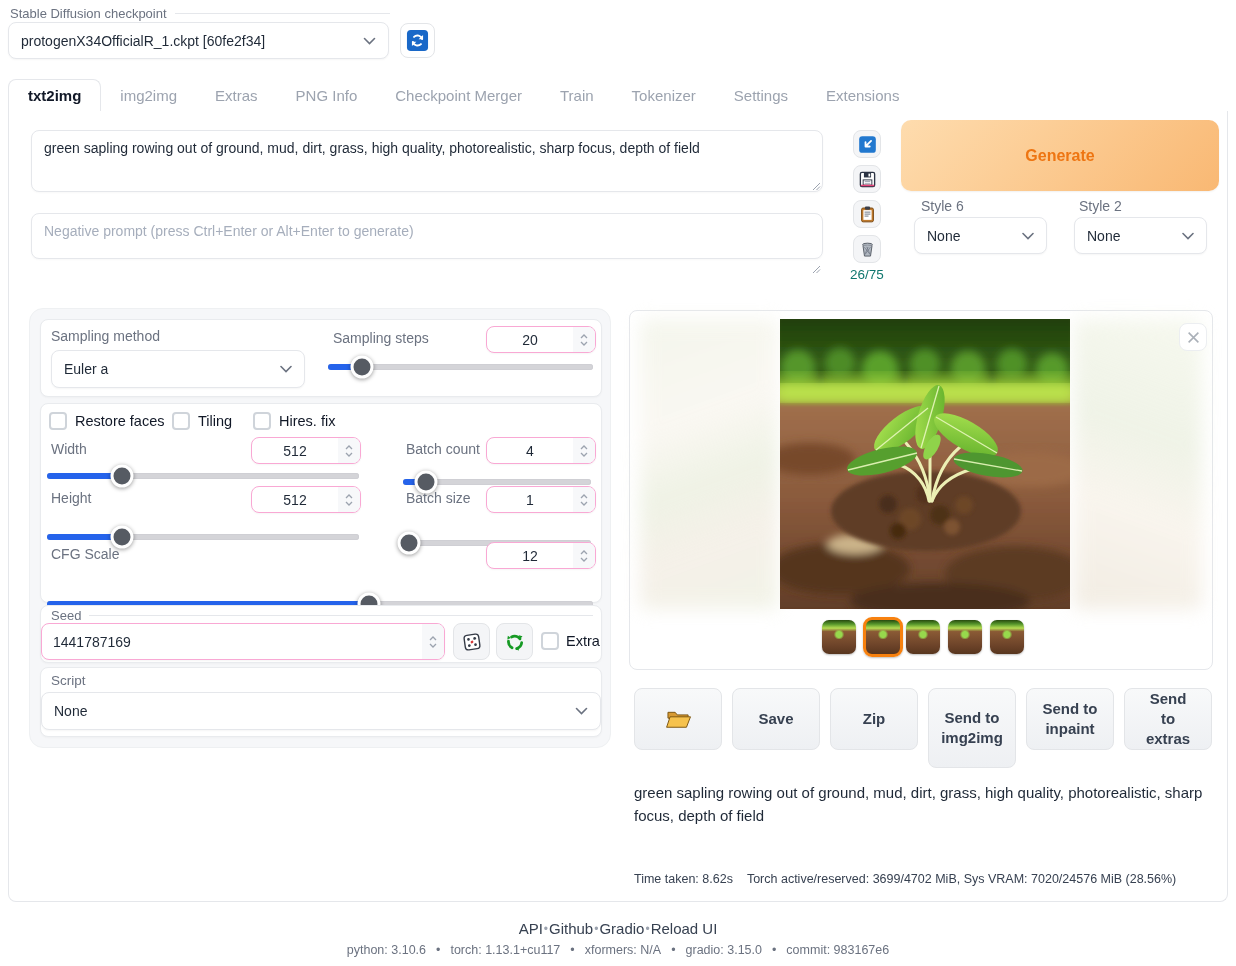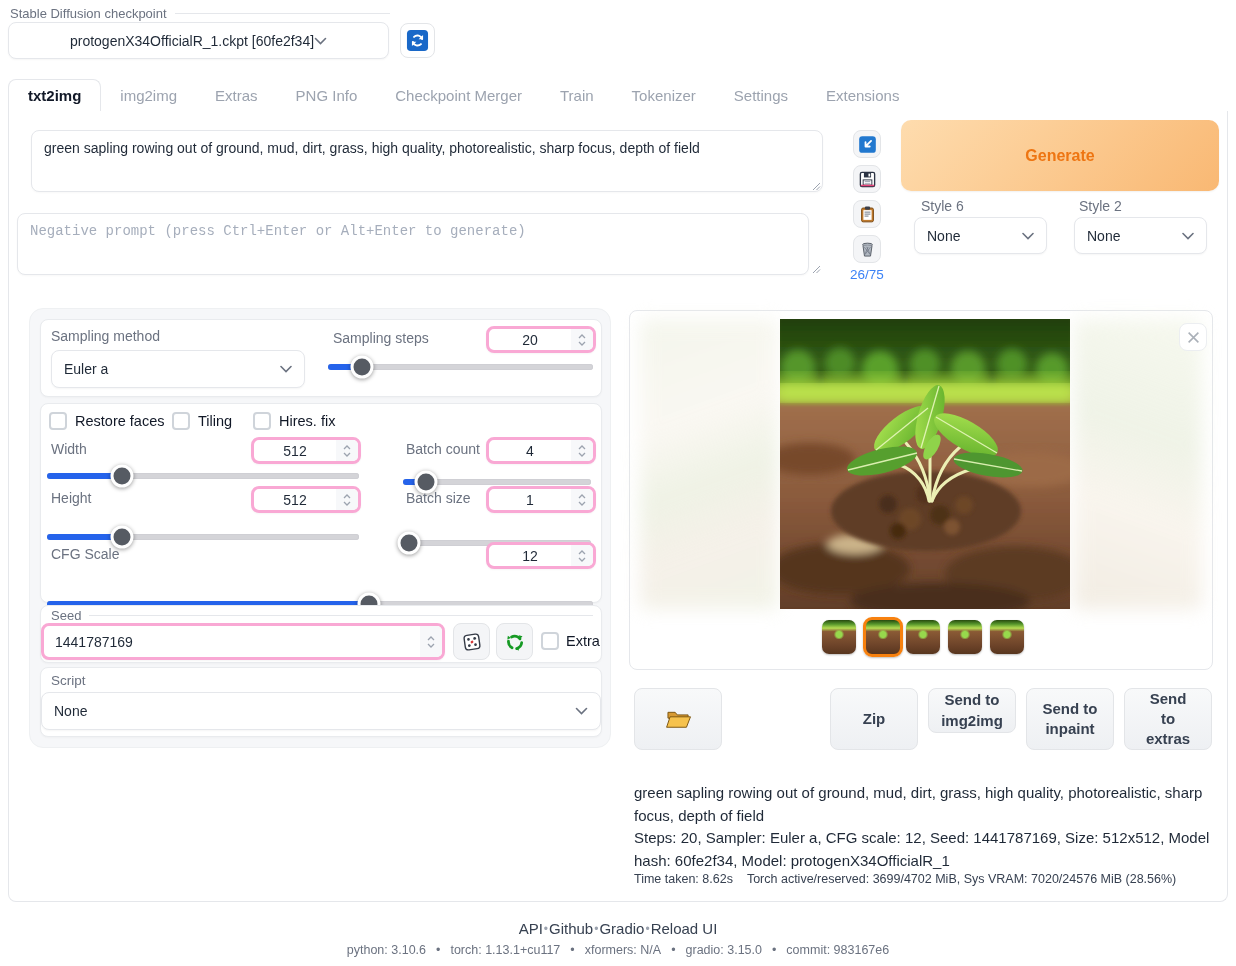--- a/index.html
+++ b/index.html
@@ -6,21 +6,21 @@
   .app{position:relative;width:1236px;height:966px;background:#fff;overflow:hidden;
        font-family:"Liberation Sans","DejaVu Sans",sans-serif;color:#1f2937;}
   .abs{position:absolute;}
   
   .sel{display:flex;align-items:center;justify-content:space-between;background:#fff;
        border:1px solid #e5e7eb;border-radius:8px;padding:0 12px;font-size:14px;color:#1f2937;
        box-shadow:0 1px 2px rgba(0,0,0,.04);cursor:pointer;box-sizing:border-box;}
   .fieldlabel{font-size:13px;color:#6b7280;display:flex;align-items:center;gap:8px;}
   .fieldlabel .line{flex:1;height:1px;background:#e5e7eb;}
   .lbl{font-size:14px;color:#6b7280;}
-  .numbox{display:flex;align-items:stretch;background:#fff;border:3px solid #f9a8d4;border-radius:8px;
+  .numbox{display:flex;align-items:stretch;background:#fff;border:1px solid #f9a8d4;border-radius:8px;
           box-shadow:0 1px 2px rgba(0,0,0,.04);box-sizing:border-box;overflow:hidden;}
   .numbox .val{flex:1;display:flex;align-items:center;justify-content:center;font-size:14px;color:#1f2937;}
   .numbox .spin{width:22px;display:flex;flex-direction:column;align-items:center;justify-content:center;
           gap:2px;background:#f7f8fa;cursor:pointer;}
   .slider{position:relative;height:6px;background:#d4d4d8;border-radius:4px;box-shadow:inset 0 0 0 1px #cfcfd4;}
   .slider::before{content:'';position:absolute;left:0;top:0;bottom:0;width:var(--p,0%);
           background:#2563eb;border-radius:4px;}
   .slider .knob{position:absolute;left:var(--p,0%);top:50%;transform:translate(-50%,-50%);
           width:17px;height:17px;background:#565b63;border:3px solid #fff;border-radius:50%;
           box-shadow:0 1px 4px rgba(0,0,0,.4);cursor:grab;}
@@ -60,21 +60,21 @@
 </style>
 </head>
 <body>
 
 <div class="app">
 
   <div class="abs fieldlabel" style="left:10px;top:6px;width:380px;">
     <span>Stable Diffusion checkpoint</span>
       <span class="line"></span>
   </div>
-  <div class="abs sel" style="left:8px;top:22px;width:381px;height:37px;justify-content:center;">
+  <div class="abs sel" style="left:8px;top:22px;width:381px;height:37px;">
     <span>protogenX34OfficialR_1.ckpt [60fe2f34]</span>
     <svg width="13" height="8" viewBox="0 0 12 8">
         <path d="M1 1.5 L6 6.5 L11 1.5" stroke="#6b7280" stroke-width="1.6" fill="none" stroke-linecap="round"></path>
       </svg>
   </div>
   <div class="abs toolbtn" style="left:400px;top:23px;width:35px;height:35px;background:#fff;">
     <svg width="23" height="23" viewBox="0 0 24 24">
       <rect x="1" y="1" width="22" height="22" rx="4" fill="#1968c8"></rect>
       <path d="M7.2 13.5a5 5 0 0 0 8.4 2.3" fill="none" stroke="#fff" stroke-width="2.1" stroke-linecap="round"></path>
       <path d="M16.8 10.5a5 5 0 0 0-8.4-2.3" fill="none" stroke="#fff" stroke-width="2.1" stroke-linecap="round"></path>
@@ -95,21 +95,21 @@
     <div class="tab">Extensions</div>
   </div>
 
   <div class="abs" style="left:8px;top:111px;width:1220px;height:791px;border:1px solid #e5e7eb;border-top:none;border-radius:0 0 8px 8px;background:#fff;box-sizing:border-box;">
 
     <textarea class="prompt" style="left: 22px; top: 19px; width: 792px; height: 62px;">green sapling rowing out of ground, mud, dirt, grass, high quality, photorealistic, sharp focus, depth of field</textarea>
     <svg class="resizer" style="left:802px;top:70px;" viewBox="0 0 10 10">
         <path d="M9 2 L2 9 M9 5.5 L5.5 9 M9 9" stroke="#9ca3af" stroke-width="1"></path>
       </svg>
 
-    <textarea class="prompt" style="left: 8px; top: 102px; width: 792px; height: 62px; font-family: Liberation Mono, monospace;" placeholder="Negative prompt (press Ctrl+Enter or Alt+Enter to generate)"></textarea>
+    <textarea class="prompt" style="left: 22px; top: 102px; width: 792px; height: 46px;" placeholder="Negative prompt (press Ctrl+Enter or Alt+Enter to generate)"></textarea>
     <svg class="resizer" style="left:802px;top:153px;" viewBox="0 0 10 10">
         <path d="M9 2 L2 9 M9 5.5 L5.5 9 M9 9" stroke="#9ca3af" stroke-width="1"></path>
       </svg>
 
     <div class="abs toolbtn" style="left:844px;top:19px;width:28px;height:28px;">
       <svg width="19" height="19" viewBox="0 0 24 24">
         <rect x="1.5" y="1.5" width="21" height="21" rx="4" fill="#2178cf"></rect>
         <path d="M16.5 7.5 L9.5 14.5 M9.5 14.5 V9.2 M9.5 14.5 H14.8" stroke="#fff" stroke-width="2.3" fill="none" stroke-linecap="round"></path>
       </svg>
     </div>
@@ -131,21 +131,21 @@
         <rect x="8.8" y="2" width="6.4" height="4" rx="1.2" fill="#3a3f4a"></rect>
       </svg>
     </div>
     <div class="abs toolbtn" style="left:844px;top:124px;width:28px;height:28px;">
       <svg width="19" height="19" viewBox="0 0 24 24">
         <ellipse cx="12" cy="6" rx="6.3" ry="2" fill="#a7aeb7" stroke="#565d66" stroke-width="1.2"></ellipse>
         <path d="M6.3 7.3 L8.2 20.3 H15.8 L17.7 7.3" fill="#b2b9c2" stroke="#565d66" stroke-width="1.2"></path>
         <path d="M8 9l7 9M11 8.6l4.5 10M15.9 8.8l-7 9.6M12.8 8.8l-4 9" stroke="#6b7280" stroke-width=".8"></path>
       </svg>
     </div>
-    <div class="abs" style="left:840px;top:156px;width:36px;text-align:center;font-size:13.5px;color:#3b82f6;">26/75</div>
+    <div class="abs" style="left:840px;top:156px;width:36px;text-align:center;font-size:13.5px;color:#0f766e;">26/75</div>
 
     <div class="abs" style="left:892px;top:9px;width:318px;height:71px;border-radius:10px;
          background:linear-gradient(135deg,#fedcae,#f9b873);display:flex;align-items:center;justify-content:center;
          font-size:16px;font-weight:700;color:#ee7512;cursor:pointer;box-shadow:0 1px 2px rgba(0,0,0,.06);">Generate</div>
 
     <div class="abs lbl" style="left:912px;top:87px;">Style 6</div>
     <div class="abs sel" style="left:905px;top:106px;width:133px;height:37px;">
       <span>None</span>
       <svg width="12" height="8" viewBox="0 0 12 8">
           <path d="M1 1.5 L6 6.5 L11 1.5" stroke="#6b7280" stroke-width="1.6" fill="none" stroke-linecap="round"></path>
@@ -430,27 +430,27 @@
       <span class="thumb" style="left:318px;top:309px;"></span>
       <span class="thumb" style="left:360px;top:309px;"></span>
     </div>
 
     <div class="abs graybtn" style="left:625px;top:577px;width:88px;height:62px;">
       <svg width="27" height="23" viewBox="0 0 28 24">
         <path d="M3 4.5h7.5l2.2 2.7H24v3.4H3z" fill="#d89a33" stroke="#7a5410" stroke-width="1"></path>
         <path d="M5.2 9.2h21.3l-4.2 10.9H1.6z" fill="#f6c24d" stroke="#7a5410" stroke-width="1"></path>
       </svg>
     </div>
+    <div class="abs graybtn" style="left:723px;top:577px;width:88px;height:62px;">Save</div>
     <div class="abs graybtn" style="left:821px;top:577px;width:88px;height:62px;">Zip</div>
-    <div class="abs graybtn" style="left:919px;top:577px;width:88px;height:45px;padding:4px 4px;">Send to img2img</div>
+    <div class="abs graybtn" style="left:919px;top:577px;width:88px;height:80px;padding:4px 4px;">Send to img2img</div>
     <div class="abs graybtn" style="left:1017px;top:577px;width:88px;height:62px;padding:4px 14px;">Send to inpaint</div>
     <div class="abs graybtn" style="left:1115px;top:577px;width:88px;height:62px;padding:20px 16px;">Send to extras</div>
 
     <div class="abs outtext" style="left:625px;top:671px;width:580px;">green sapling rowing out of ground, mud, dirt, grass, high quality, photorealistic, sharp focus, depth of field</div>
-    <div class="abs outtext" style="left:625px;top:716px;width:580px;">Steps: 20, Sampler: Euler a, CFG scale: 12, Seed: 1441787169, Size: 512x512, Model hash: 60fe2f34, Model: protogenX34OfficialR_1</div>
     <div class="abs perftext" style="left:625px;top:761px;width:580px;display:flex;gap:14px;">
       <span>Time taken: 8.62s</span>
       <span>Torch active/reserved: 3699/4702 MiB, Sys VRAM: 7020/24576 MiB (28.56%)</span>
     </div>
   </div>
 
   <div class="abs footer-links" style="left:0;top:920px;width:1236px;">
     <span>API</span>
     <span class="b">•</span>
     <span>Github</span>

